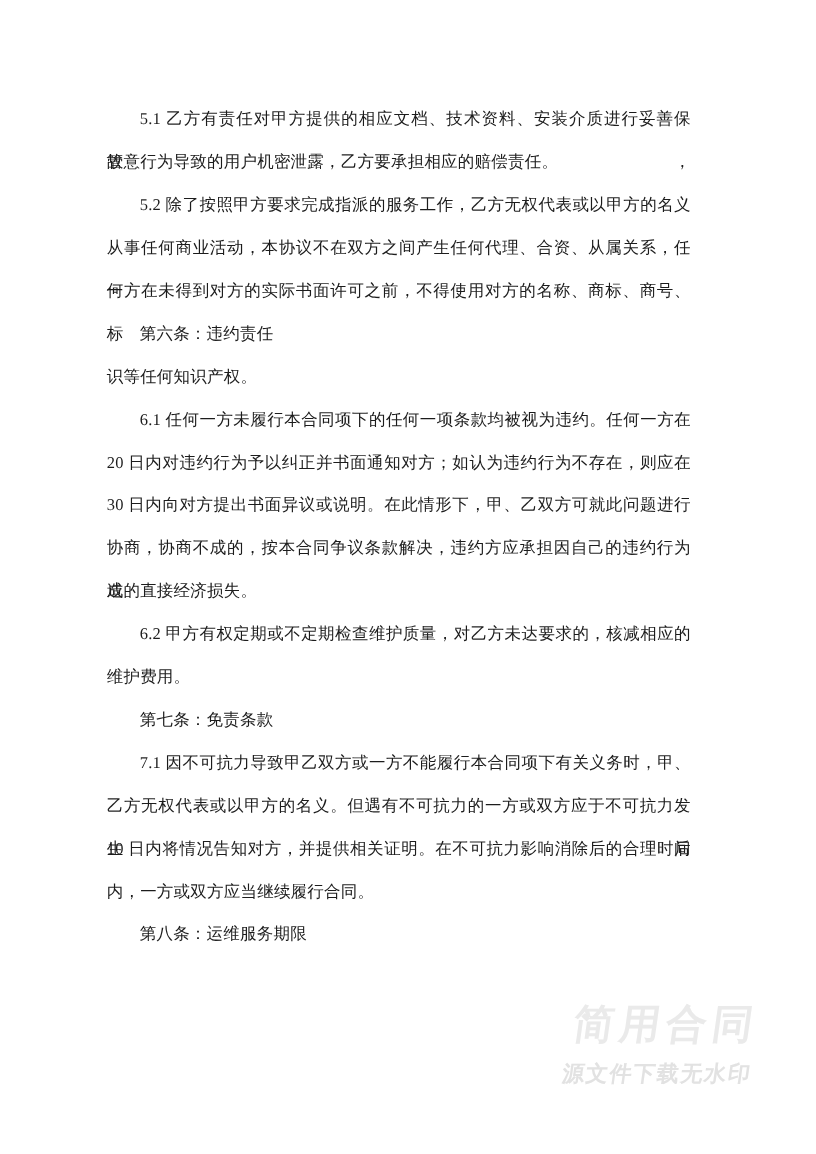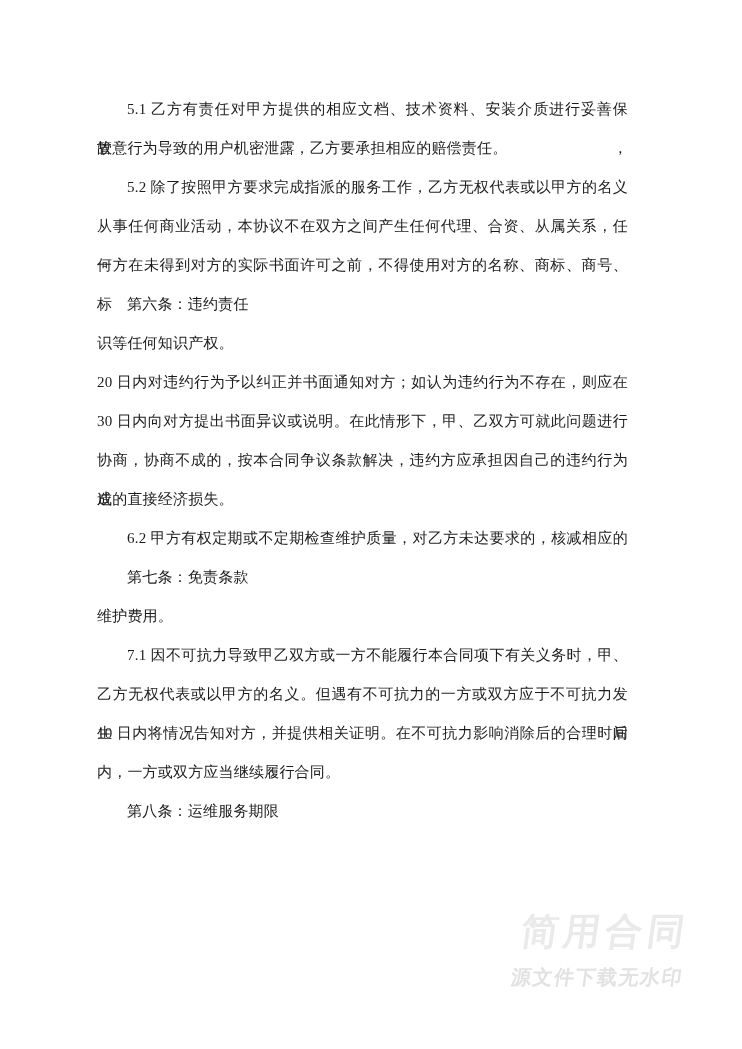--- a/index.html
+++ b/index.html
@@ -56,27 +56,28 @@
 <body>
 
 <div class="page">
   <div class="line indent fill">5.1 乙方有责任对甲方提供的相应文档、技术资料、安装介质进行妥善保管，</div>
   <div class="line">故意行为导致的用户机密泄露，乙方要承担相应的赔偿责任。</div>
   <div class="line indent fill">5.2 除了按照甲方要求完成指派的服务工作，乙方无权代表或以甲方的名义</div>
   <div class="line fill">从事任何商业活动，本协议不在双方之间产生任何代理、合资、从属关系，任何</div>
   <div class="line fill">一方在未得到对方的实际书面许可之前，不得使用对方的名称、商标、商号、标</div>
   <div class="line indent">第六条：违约责任</div>
   <div class="line">识等任何知识产权。</div>
+  <div class="line indent fill">6.1 任何一方未履行本合同项下的任何一项条款均被视为违约。任何一方在</div>
   <div class="line fill">20 日内对违约行为予以纠正并书面通知对方；如认为违约行为不存在，则应在</div>
   <div class="line fill">30 日内向对方提出书面异议或说明。在此情形下，甲、乙双方可就此问题进行</div>
   <div class="line fill">协商，协商不成的，按本合同争议条款解决，违约方应承担因自己的违约行为造</div>
   <div class="line">成的直接经济损失。</div>
   <div class="line indent fill">6.2 甲方有权定期或不定期检查维护质量，对乙方未达要求的，核减相应的</div>
+  <div class="line">维护费用。</div>
   <div class="line indent">第七条：免责条款</div>
-  <div class="line">维护费用。</div>
   <div class="line indent fill">7.1 因不可抗力导致甲乙双方或一方不能履行本合同项下有关义务时，甲、</div>
   <div class="line fill">乙方无权代表或以甲方的名义。但遇有不可抗力的一方或双方应于不可抗力发生后</div>
   <div class="line fill">10 日内将情况告知对方，并提供相关证明。在不可抗力影响消除后的合理时间</div>
   <div class="line">内，一方或双方应当继续履行合同。</div>
   <div class="line indent">第八条：运维服务期限</div>
 </div>
 
 <div class="watermark">
   <div class="wm-title">简用合同</div>
   <div class="wm-subtitle">源文件下载无水印</div>

